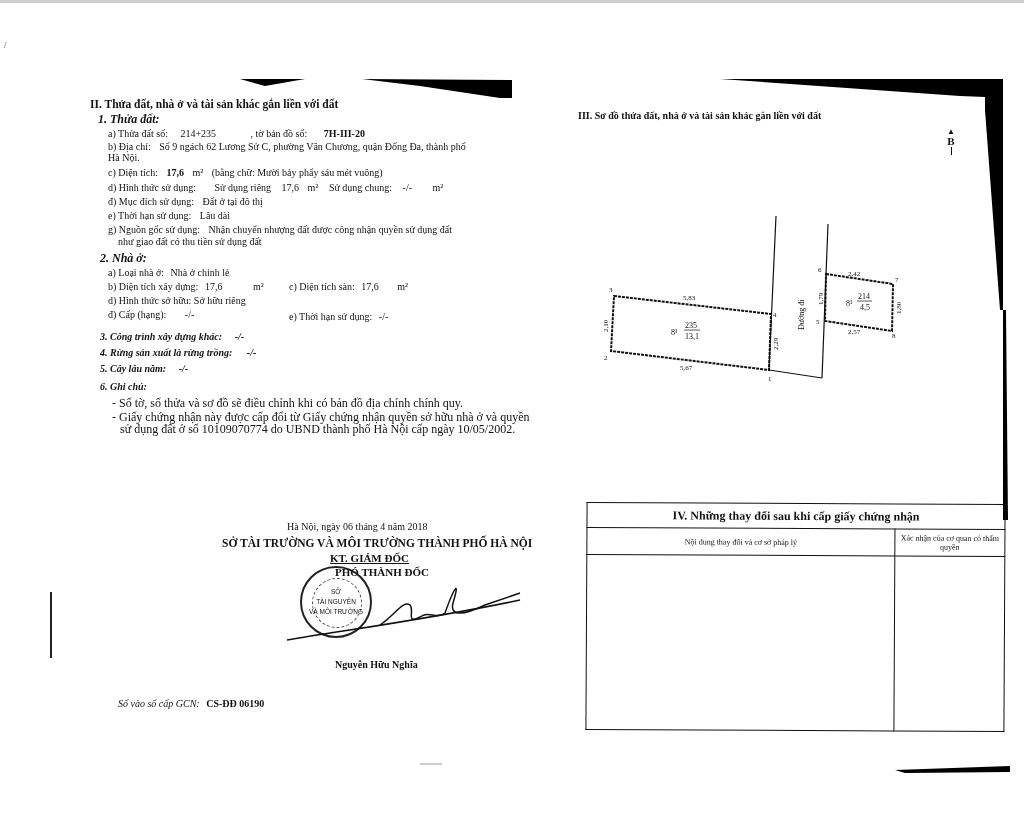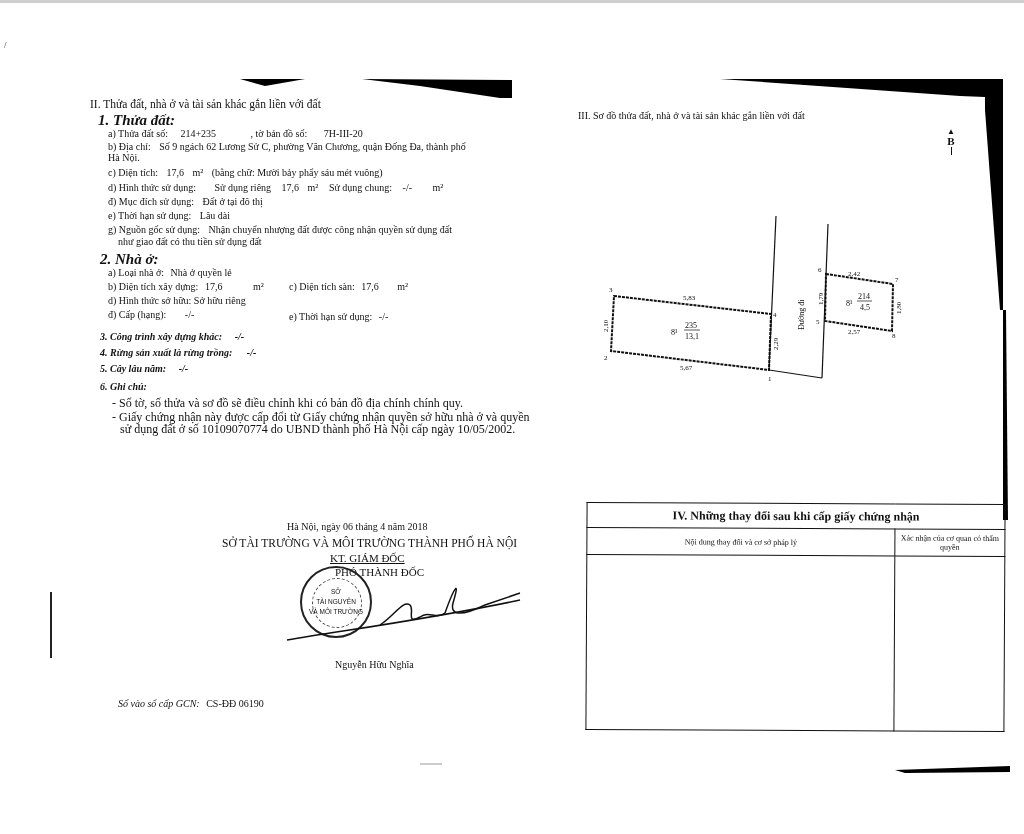--- a/index.html
+++ b/index.html
@@ -2,24 +2,24 @@
 <html><head>
 <meta charset="utf-8">
 <style>
   html, body { margin:0; padding:0; }
   body {
     width:1024px; height:834px; position:relative; overflow:hidden;
     background:#ffffff; font-family:"Liberation Serif", "DejaVu Serif", serif; color:#111;
   }
   .topbar { position:absolute; left:0; top:0; width:1024px; height:3px; background:#cfcfcf; }
   .abs { position:absolute; }
-  .sec-title { font-weight:normal; font-size:11.5px; }
-  .sub-title { font-weight:bold; font-style:italic; font-size:15px; }
+  .sec-title { font-weight:bold; font-size:11.5px; }
+  .sub-title { font-weight:bold; font-style:italic; font-size:12px; }
   .line { font-size:10px; white-space:nowrap; }
-  .bold { font-weight:normal; }
+  .bold { font-weight:bold; }
   .note { font-size:12px; line-height:12px; }
   .stamp {
     position:absolute; left:300px; top:566px; width:72px; height:72px;
     border:2px solid #222; border-radius:50%; box-sizing:border-box;
   }
   .stamp-inner {
     position:absolute; left:10px; top:10px; width:48px; height:48px;
     border:1px dashed #444; border-radius:50%;
   }
   .stamp-text { position:absolute; width:100%; text-align:center; font-size:6.5px; font-family:"Liberation Sans", sans-serif; }
@@ -87,21 +87,21 @@
 </div>
 <div class="abs line" style="left:108px;top:224px">
   <span>g) Nguồn gốc sử dụng:</span>
   <span style="margin-left:6px">Nhận chuyển nhượng đất được công nhận quyền sử dụng đất</span>
 </div>
 <div class="abs line" style="left:118px;top:236px">như giao đất có thu tiền sử dụng đất</div>
 
 <div class="abs sub-title" style="left:100px;top:251px">2. Nhà ở:</div>
 <div class="abs line" style="left:108px;top:267px">
   <span>a) Loại nhà ở:</span>
-  <span style="margin-left:4px">Nhà ở quyền lẻ</span>
+  <span style="margin-left:4px">Nhà ở chỉnh lẻ</span>
 </div>
 <div class="abs line" style="left:108px;top:281px">
   <span>b) Diện tích xây dựng:</span>
   <span style="margin-left:4px">17,6</span>
   <span style="margin-left:28px">m²</span>
 </div>
 <div class="abs line" style="left:289px;top:281px">
   <span>c) Diện tích sàn:</span>
   <span style="margin-left:4px">17,6</span>
   <span style="margin-left:16px">m²</span>

